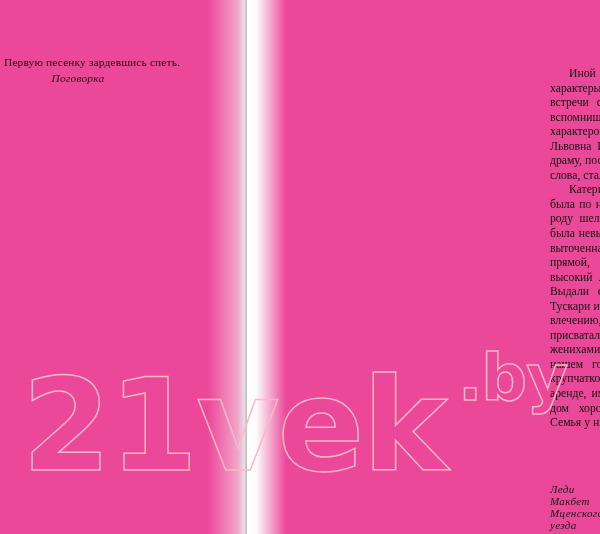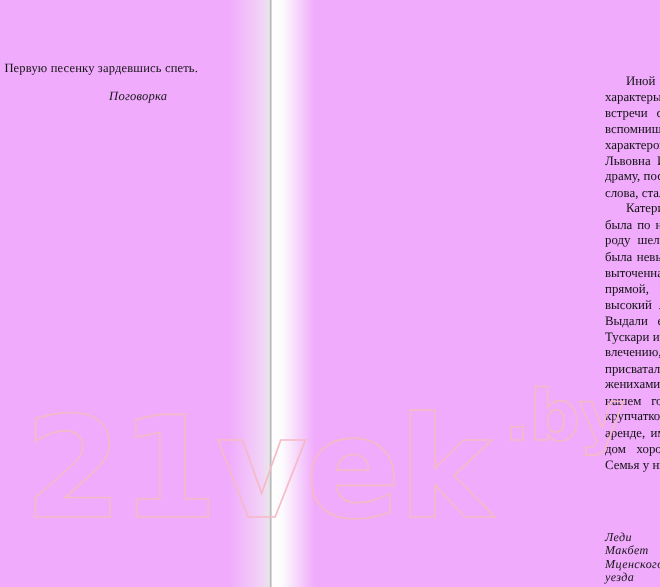--- a/index.html
+++ b/index.html
@@ -11,21 +11,21 @@
     height: 534px;
     background: #ffffff;
     font-family: "Liberation Serif", "DejaVu Serif", serif;
     overflow: hidden;
     position: relative;
   }
 
   #spread {
     position: absolute;
     inset: 0;
-    background: #f0abfc;
+    background: #ec4899;
   }
 
   
   #gutter {
     position: absolute;
     left: 208px;
     top: 0;
     width: 78px;
     height: 534px;
     background: linear-gradient(to right,
@@ -66,22 +66,22 @@
     width: 226px;
   }
   #epigraph-line {
     font-size: 11.4px;
     line-height: 15px;
     color: #141414;
     letter-spacing: .15px;
     white-space: nowrap;
   }
   #epigraph-source {
-    margin-top: 12px;
-    text-align: right;
+    margin-top: 2px;
+    text-align: center;
     font-style: italic;
     font-size: 11.4px;
     color: #151515;
     padding-right: 78px;
     letter-spacing: .2px;
   }
 
   
   #chapter-heading {
     position: absolute;

